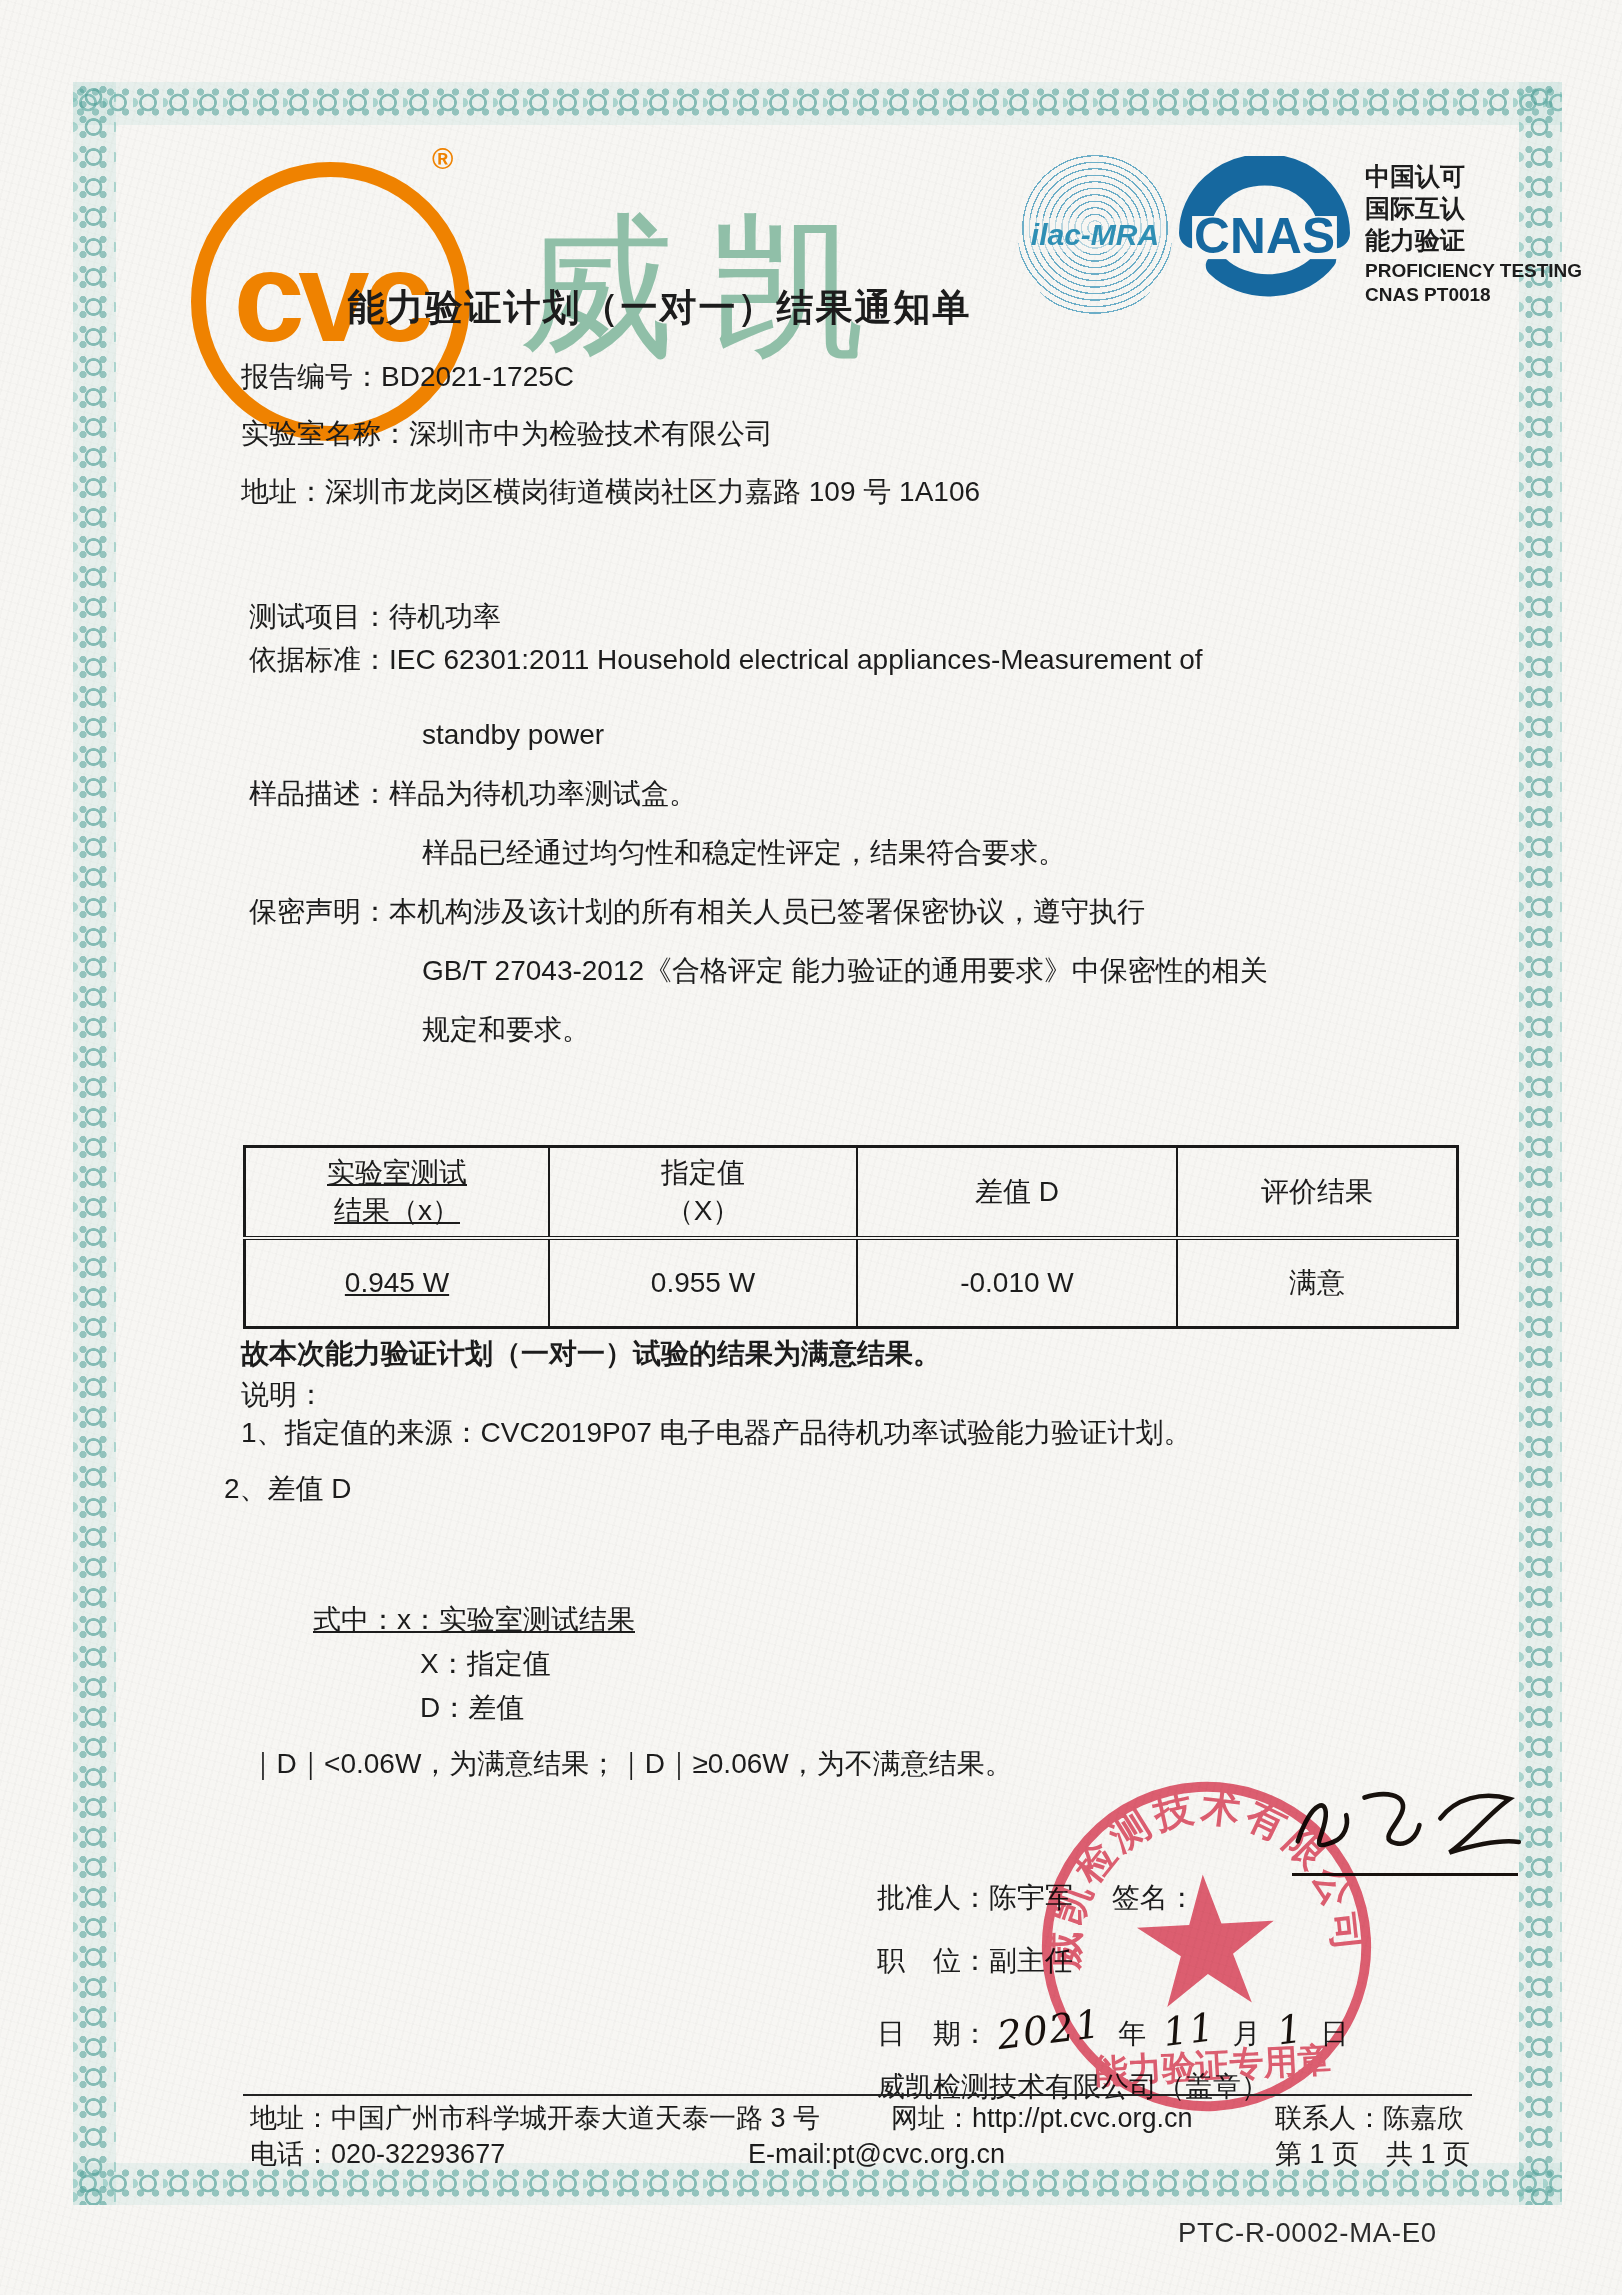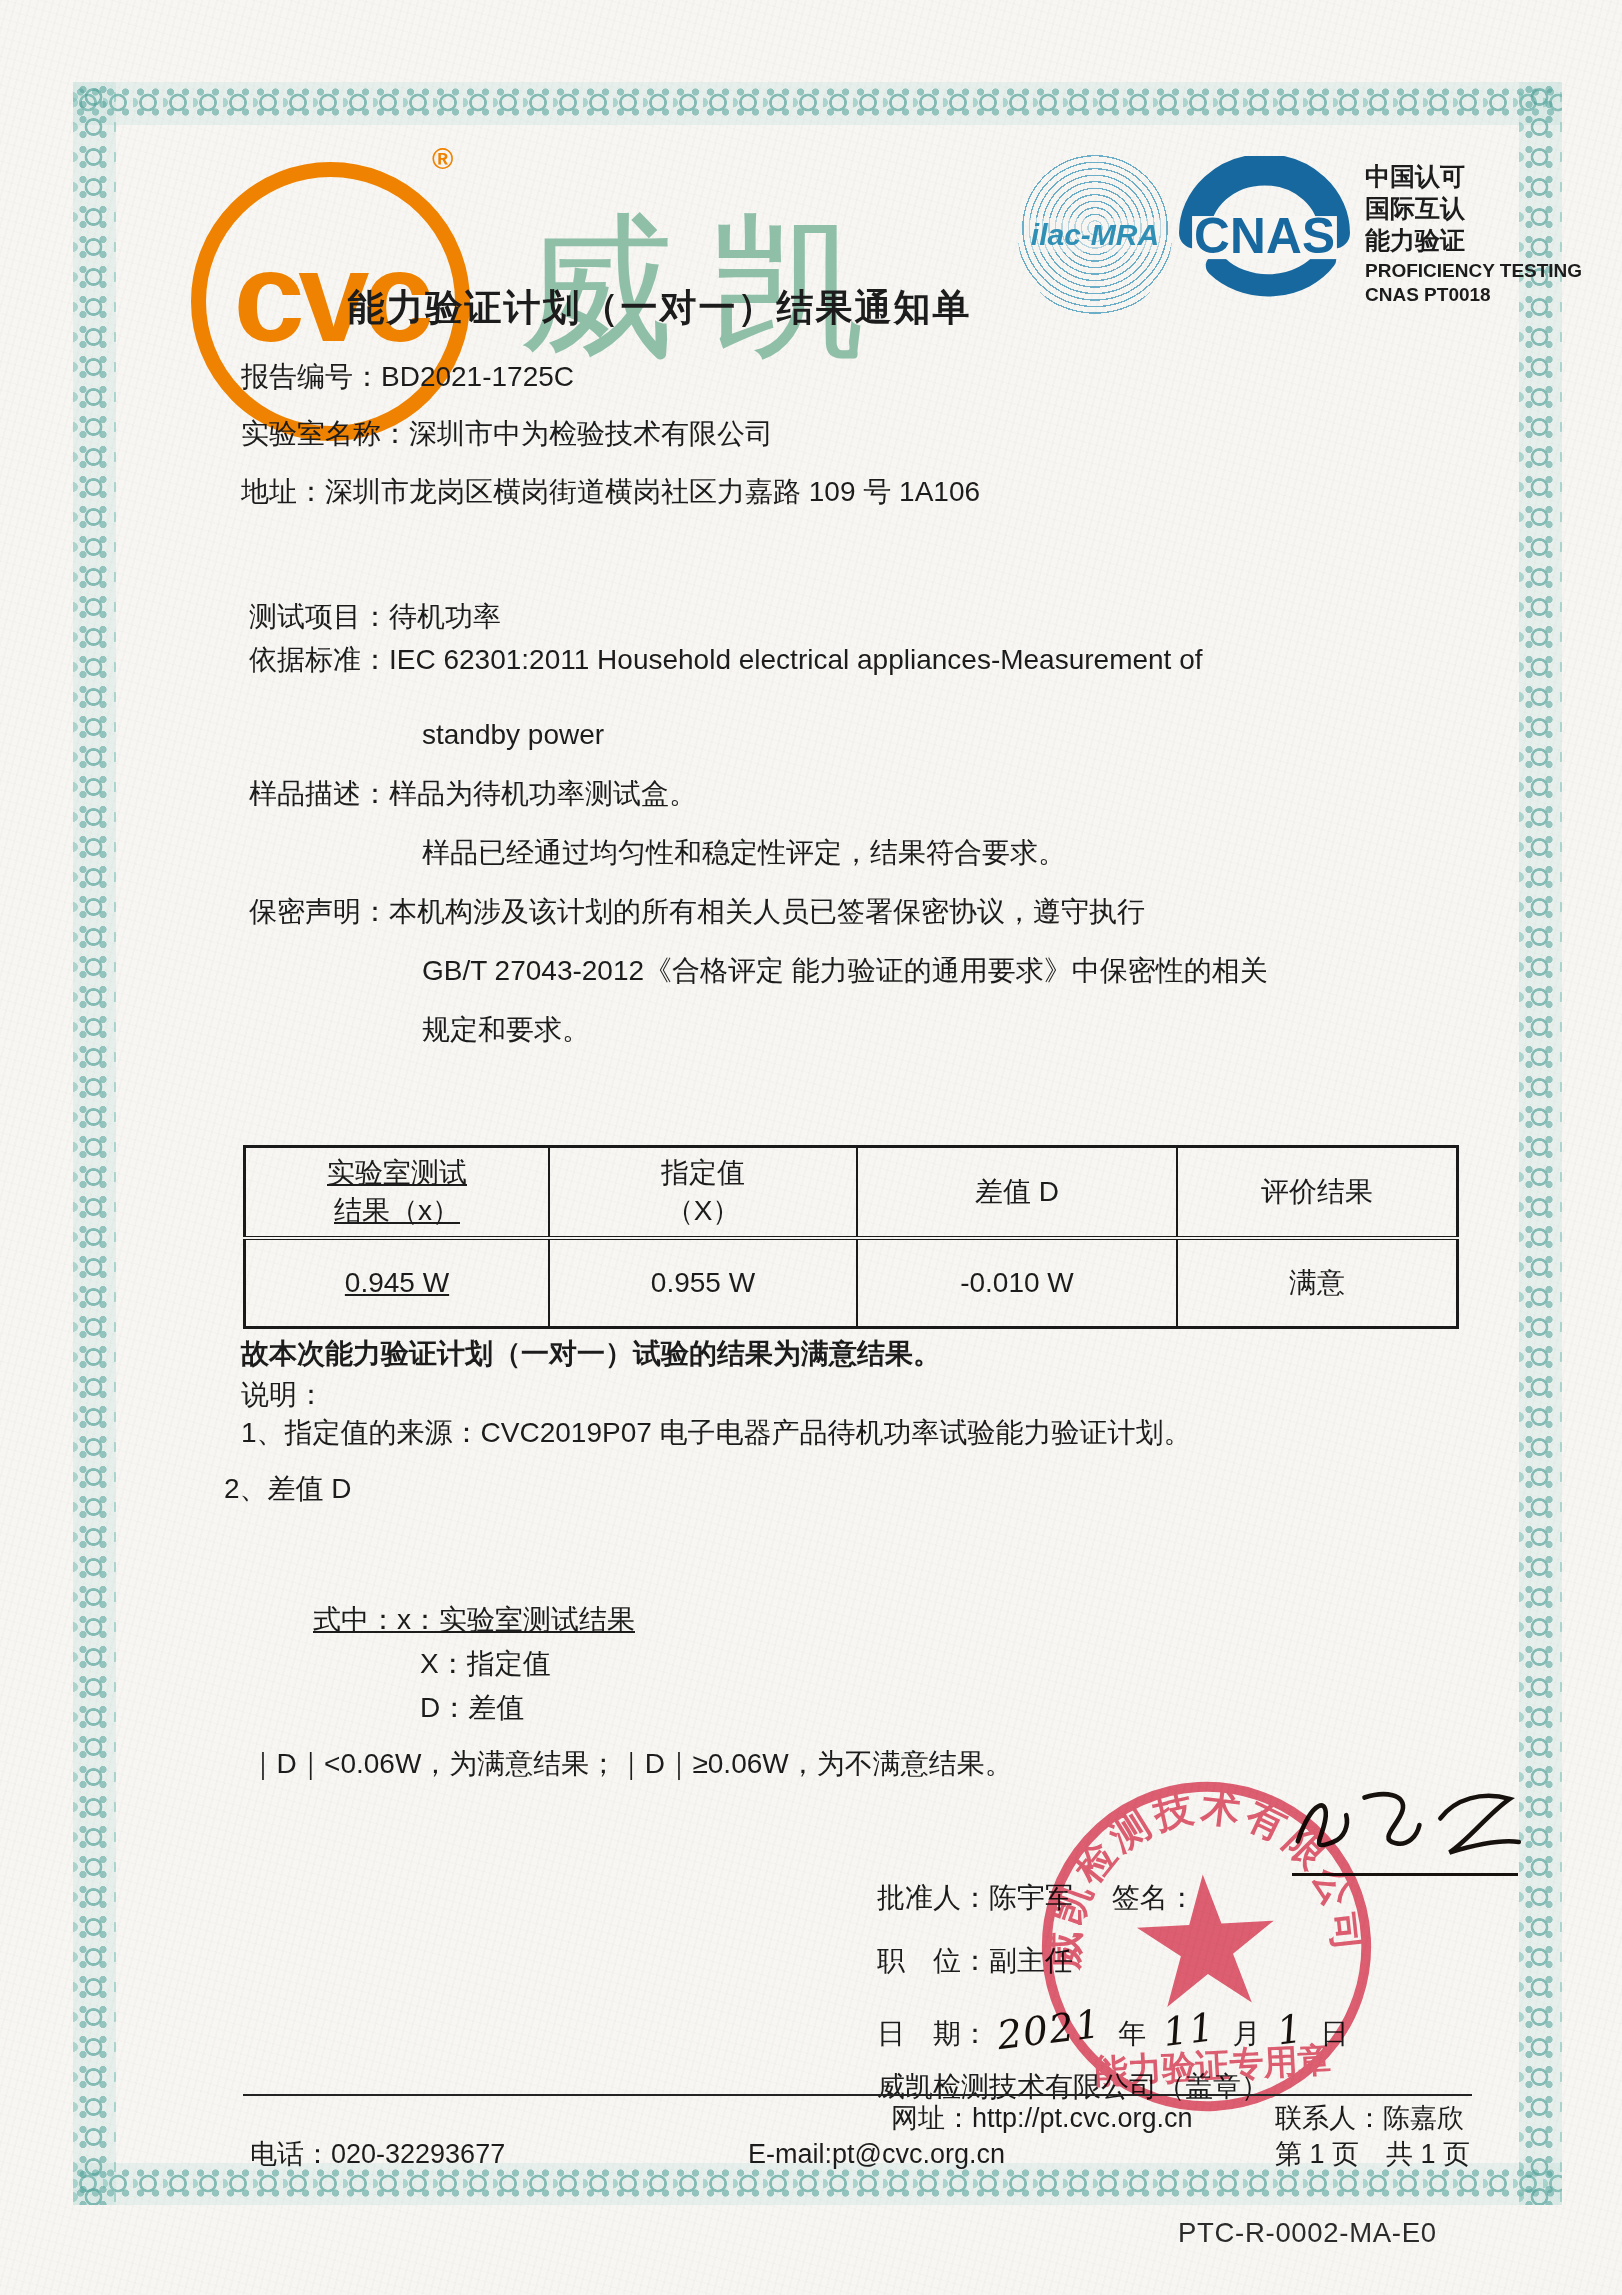--- a/index.html
+++ b/index.html
@@ -195,20 +195,21 @@
     <circle cx="262" cy="262" r="244" fill="none" stroke-width="15" stroke="#e0455d"></circle>
     <polygon points="262,152 286.7,228 366.6,228 301.9,275 326.7,351 262,304 197.3,351 222.1,275 157.4,228 237.3,228" fill="#e0455d"></polygon>
     <path id="stamp-arc" d="M 84,348 A 196,196 0 1 1 440,348" fill="none"></path>
     <text font-size="59" font-weight="700" letter-spacing="7" fill="#e0455d">
       <textPath href="#stamp-arc" startOffset="50%" text-anchor="middle">威凯检测技术有限公司</textPath>
     </text>
     <text x="262" y="462" text-anchor="middle" font-size="52" font-weight="700" fill="#e0455d">能力验证专用章</text>
   </svg>
 
   <div class="footer-rule"></div>
+  <div class="row foot" style="left:250px; top:2102px;"><span>地址：</span><span>中国广州市科学城开泰大道天泰一路 3 号</span></div>
   <div class="row foot" style="left:891px; top:2102px;"><span>网址：</span><span>http://pt.cvc.org.cn</span></div>
   <div class="row foot" style="left:1275px; top:2102px;"><span>联系人：</span><span>陈嘉欣</span></div>
   <div class="row foot" style="left:250px; top:2138px;"><span>电话：</span><span>020-32293677</span></div>
   <div class="row foot" style="left:748px; top:2138px;">E-mail:pt@cvc.org.cn</div>
   <div class="row foot" style="left:1275px; top:2138px;">第 1 页　共 1 页</div>
 
   <div class="doc-code">PTC-R-0002-MA-E0</div>
 
 </div>
 

